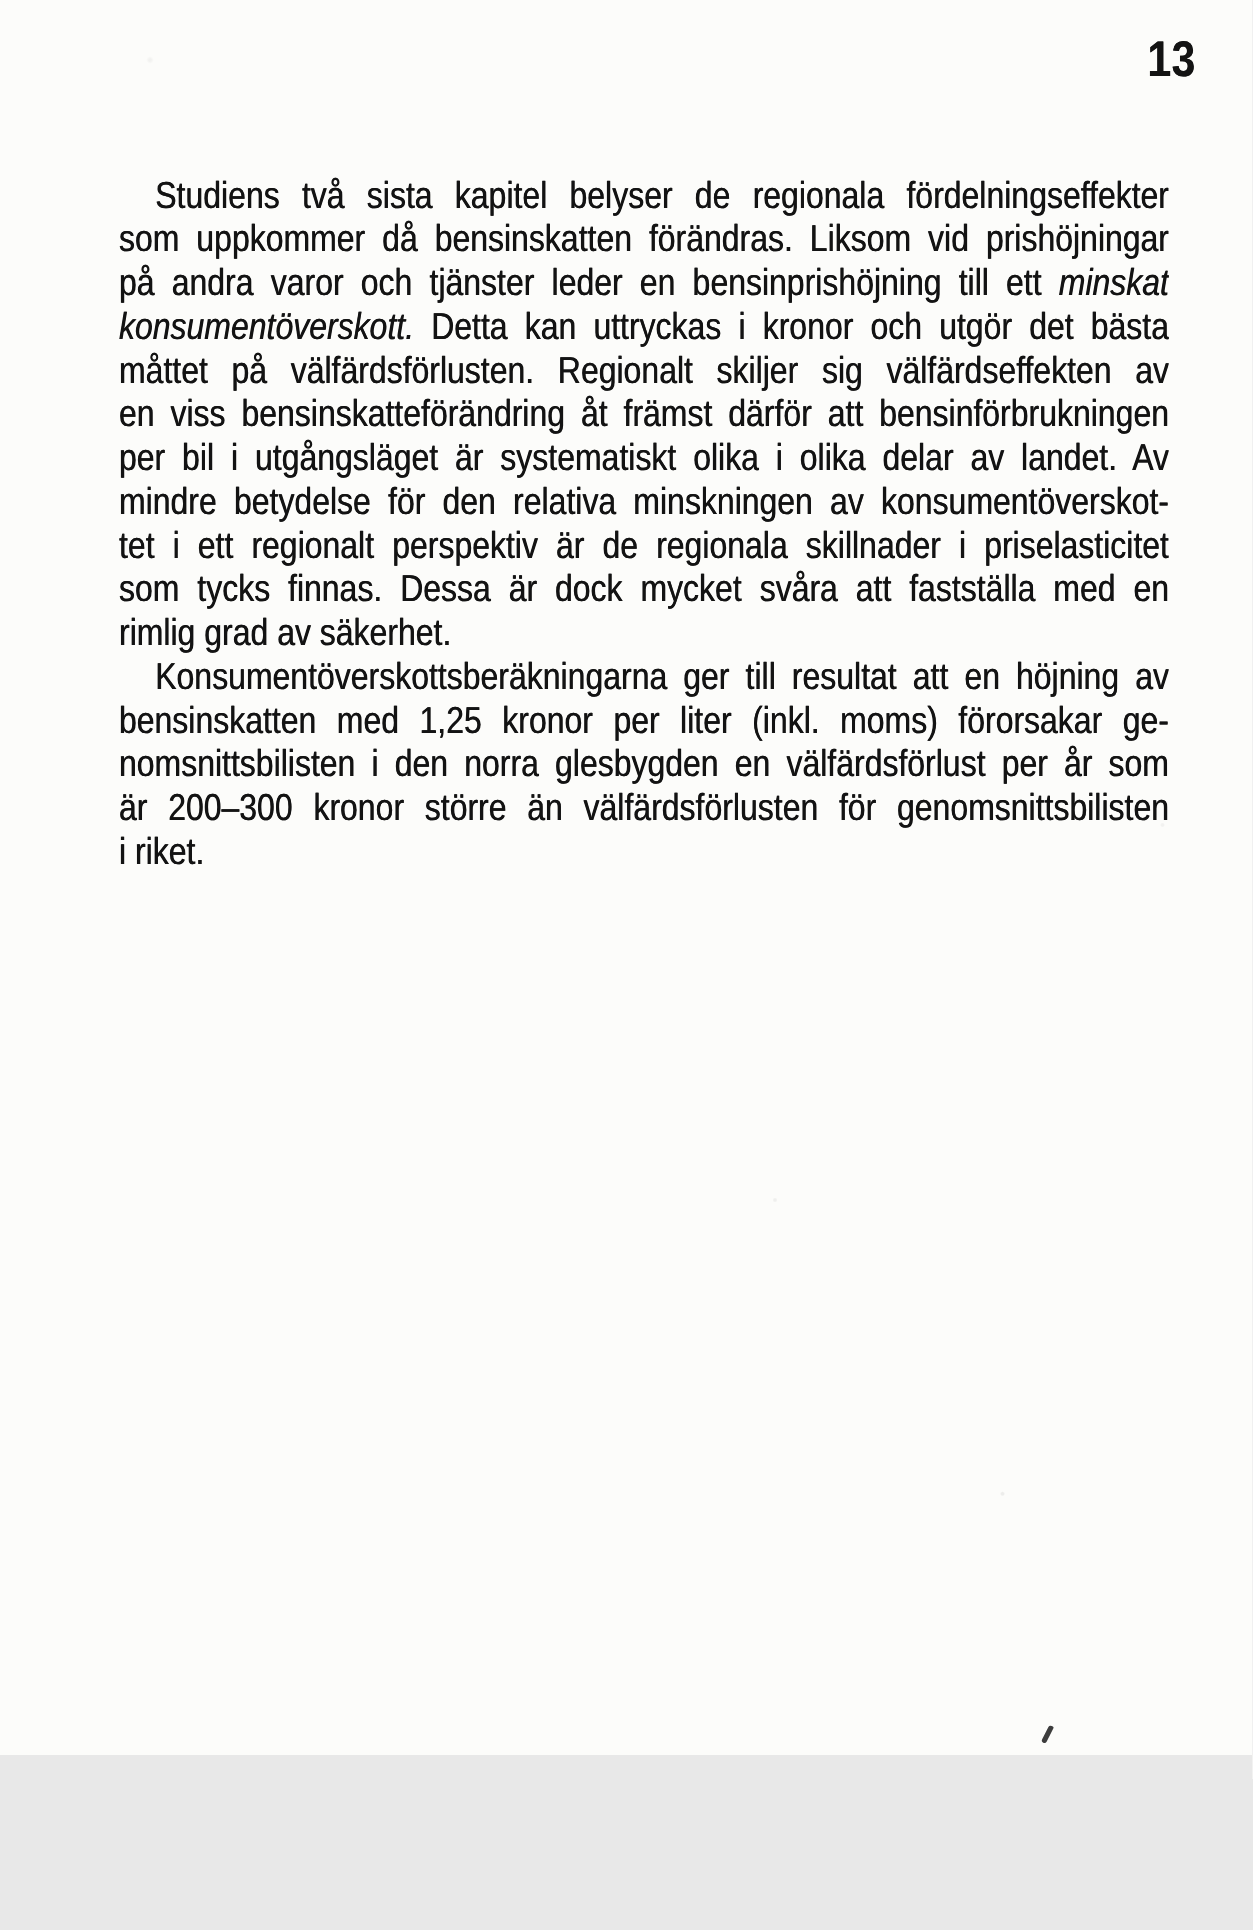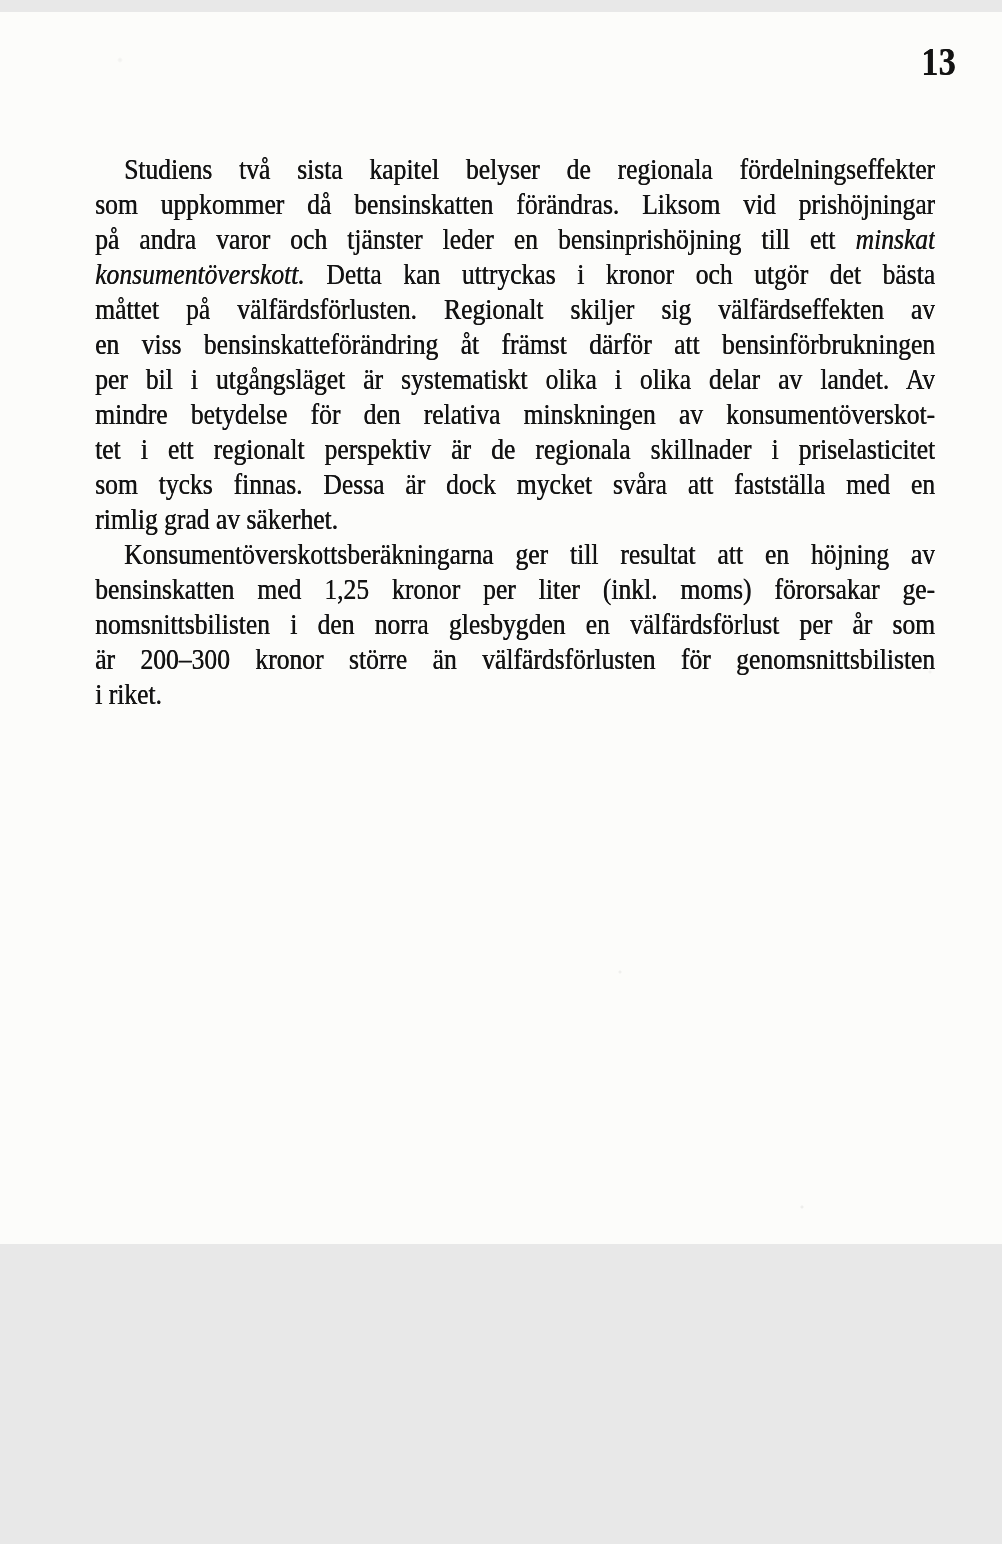--- a/index.html
+++ b/index.html
@@ -3,32 +3,32 @@
 <meta charset="utf-8">
 <style>
   html, body {
     margin: 0;
     padding: 0;
     background: #e8e8e8;
   }
   .page {
     position: relative;
     width: 1002px;
-    height: 1232px;
-    margin: 12px auto;
+    height: 1404px;
+    margin: 0 auto;
     background-color: #fcfcfa;
     
     background-image:
       radial-gradient(circle at 620px 960px, rgba(0,0,0,0.05) 0 1px, transparent 2px),
       radial-gradient(circle at 300px 1475px, rgba(0,0,0,0.05) 0 1px, transparent 2px),
       radial-gradient(circle at 802px 1195px, rgba(0,0,0,0.06) 0 1px, transparent 2px),
       radial-gradient(circle at 120px 48px, rgba(0,0,0,0.04) 0 1px, transparent 3px),
       radial-gradient(circle at 930px 660px, rgba(0,0,0,0.04) 0 1px, transparent 2px);
     overflow: hidden;
-    font-family: Liberation Serif, serif;
+    font-family: Liberation Sans, sans-serif;
     color: #131313;
     -webkit-font-smoothing: antialiased;
   }
   .page-number {
     position: absolute;
     top: 26px;
     right: 46px;
     font-size: 40px;
     font-weight: 700;
     letter-spacing: 0.5px;

